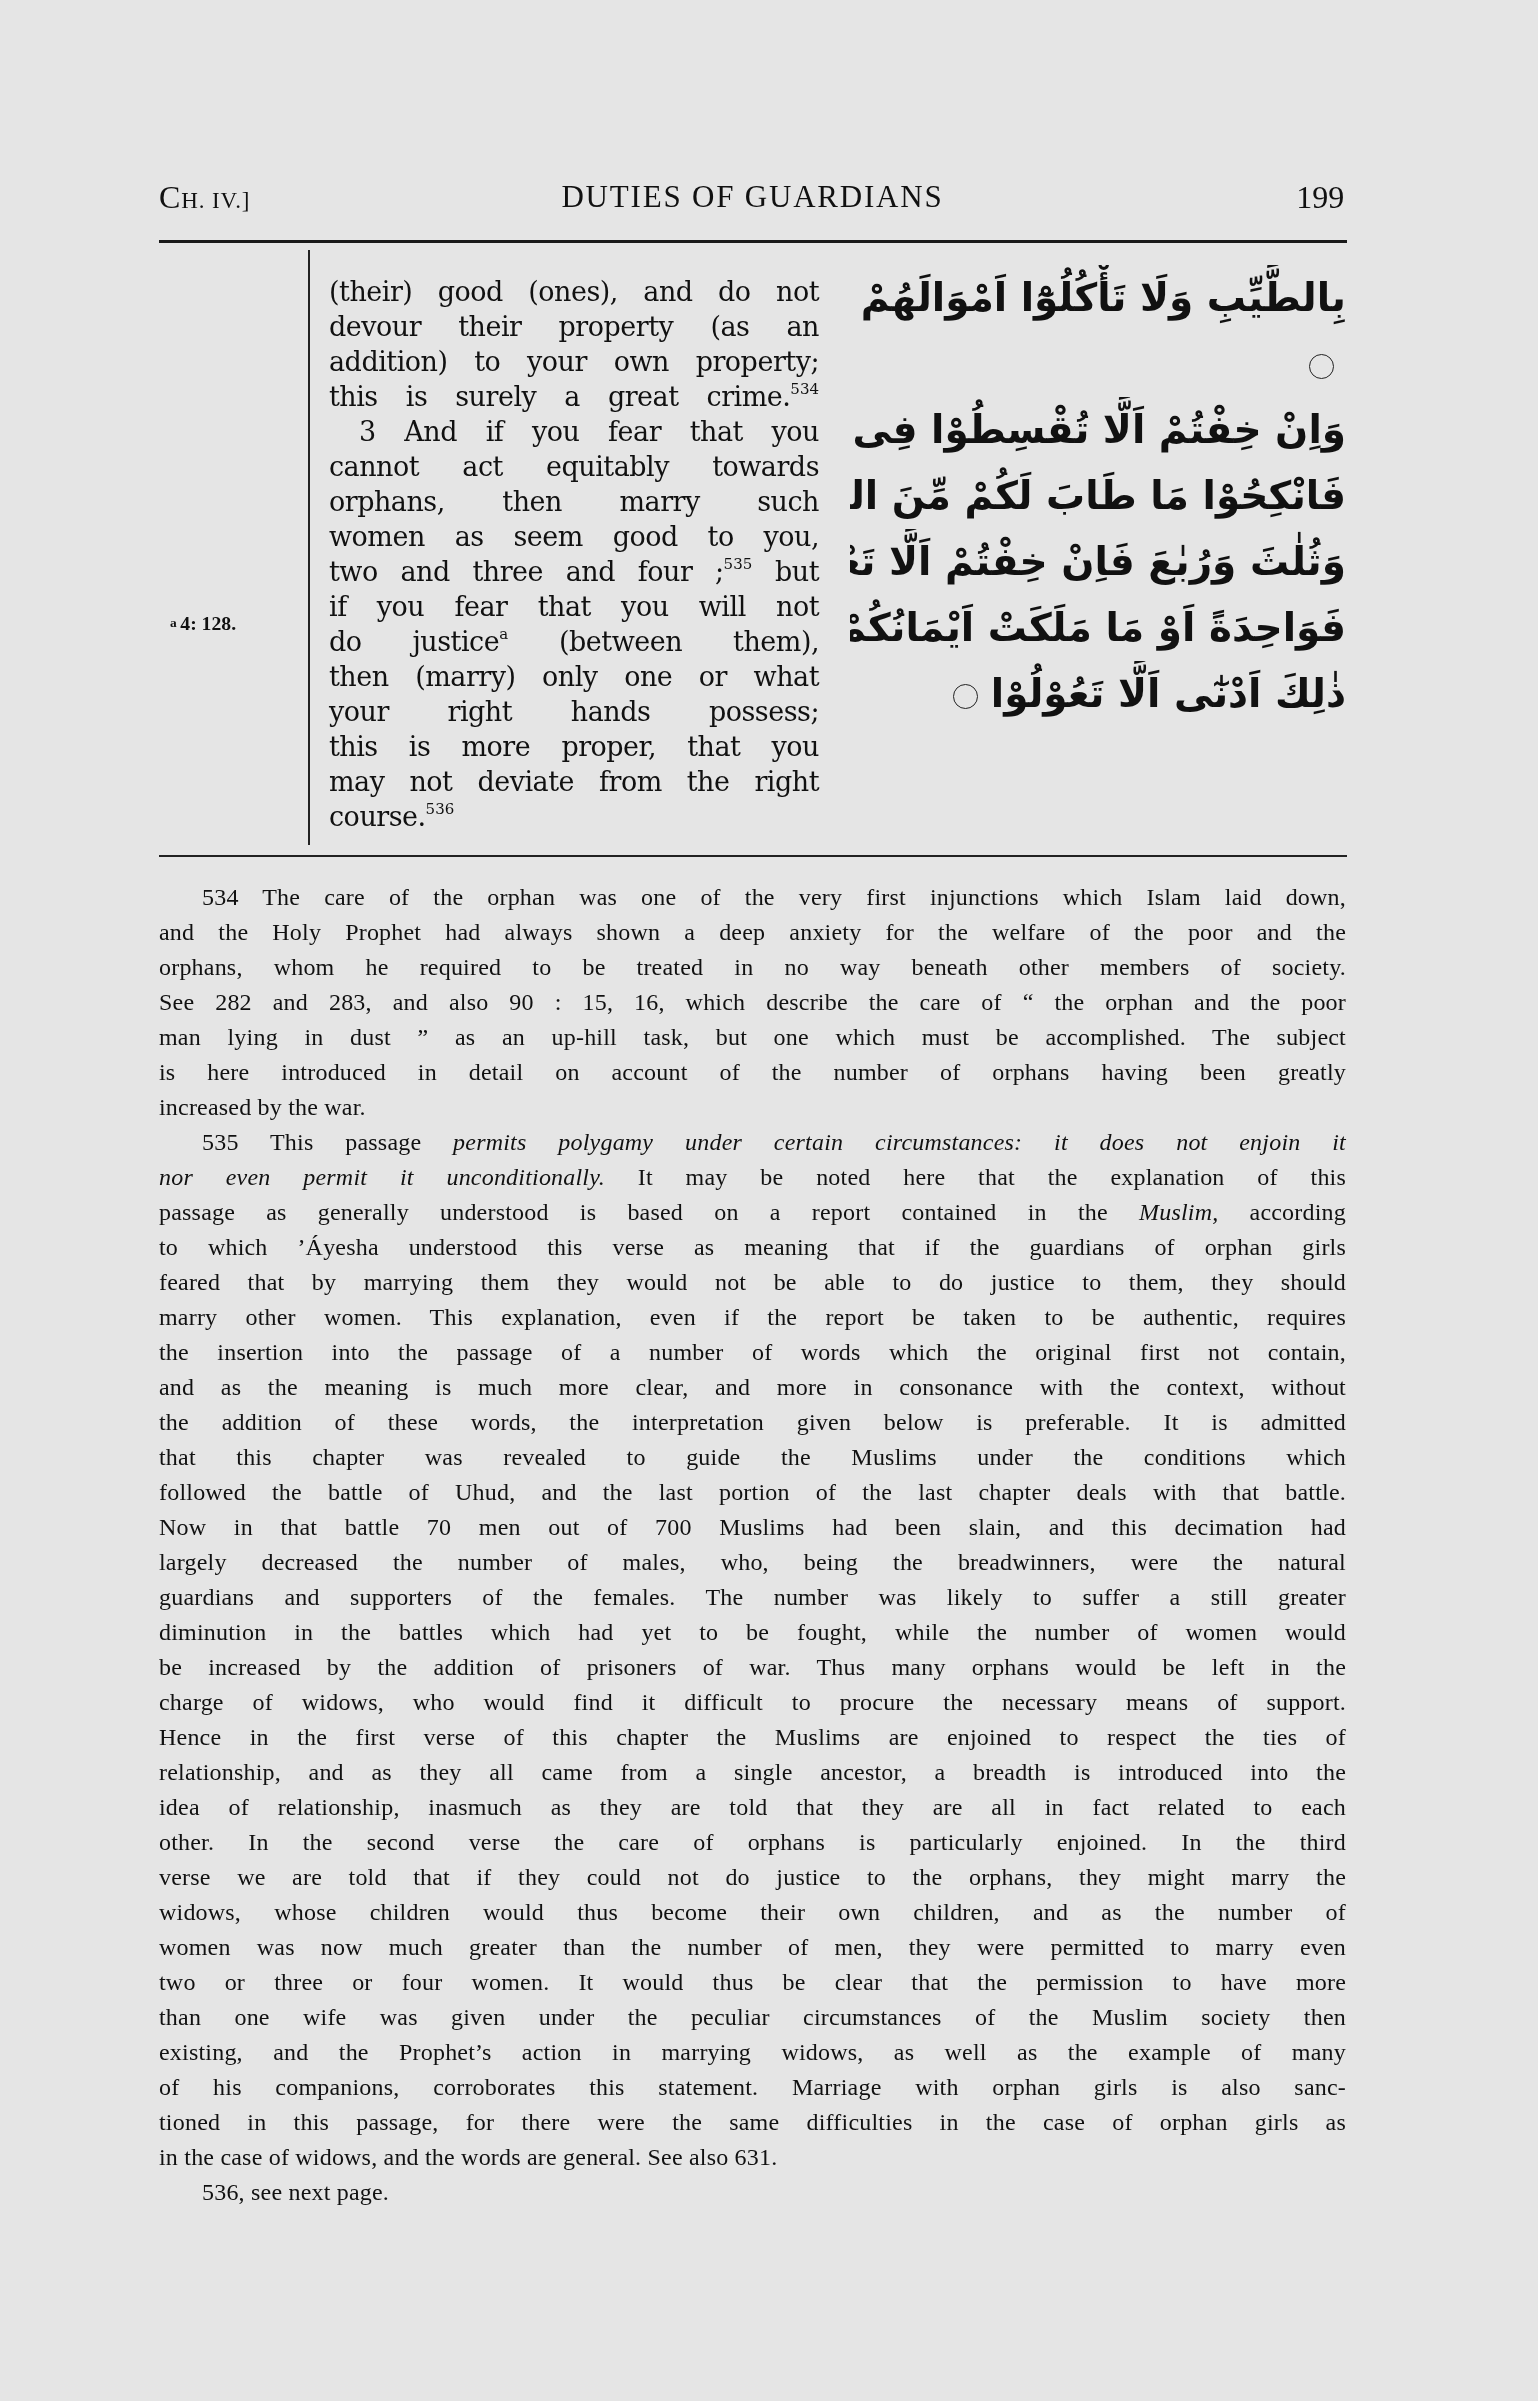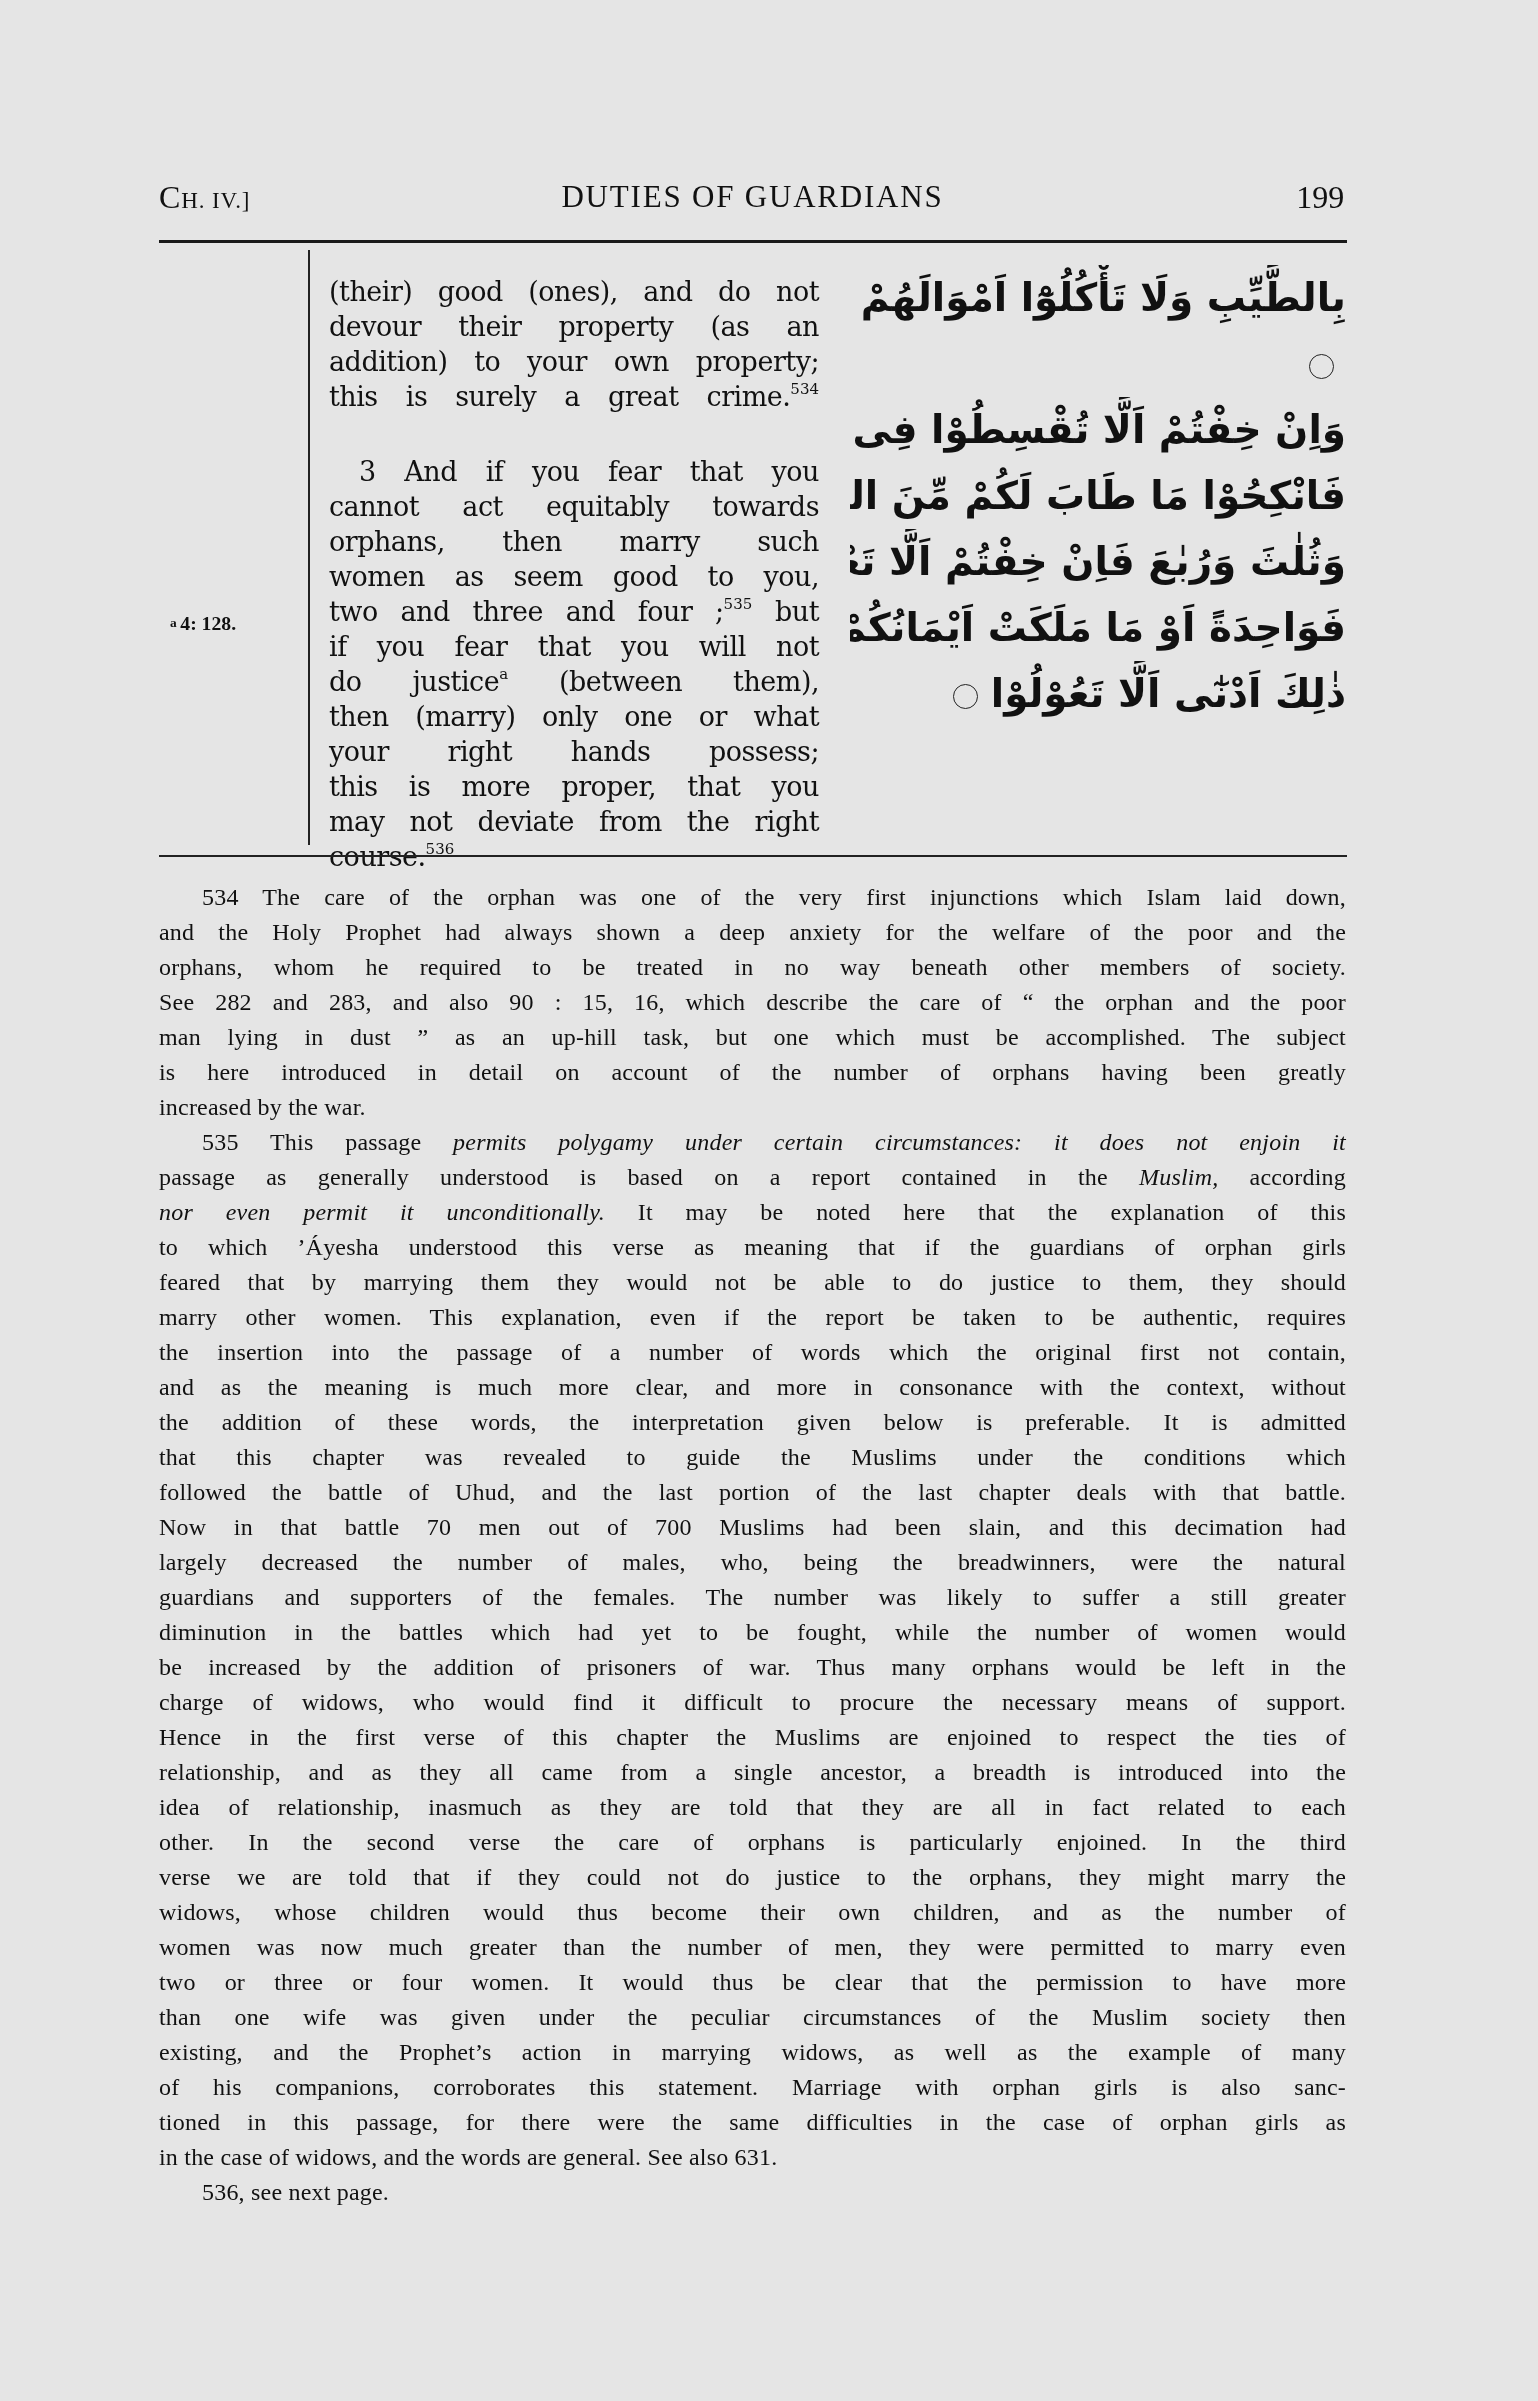--- a/index.html
+++ b/index.html
@@ -18,21 +18,21 @@
 
   .side-note { position: absolute; left: 170px; top: 612px; font-size: 19.7px; font-weight: bold;
                font-family: "Liberation Serif", serif; white-space: nowrap; }
   .side-note .mk { font-size: 13.4px; vertical-align: 2.7px; margin-right: 3.6px; }
   .verse-bar { position: absolute; left: 308px; top: 250px; width: 1.8px; height: 595px; background: #222; }
 
   .verse-en { position: absolute; left: 329px; top: 274px; width: 490px; font-size: 27px;
               line-height: 35px; font-family: "DejaVu Serif", serif; letter-spacing: -0.5px; }
   .verse-en .ln { display: block; text-align: justify; text-align-last: justify; white-space: nowrap; height: 35px; }
   .verse-en .ln.last { text-align-last: left; }
-  .verse-en .ind { padding-left: 30px; margin-top: 40px; }
+  .verse-en .ind { padding-left: 30px; }
   .verse-en sup { font-size: 15px; vertical-align: 11.6px; line-height: 0; letter-spacing: 0; }
 
   .verse-ar { position: absolute; left: 850px; top: 265px; width: 496px; direction: rtl;
               font-family: "DejaVu Sans", sans-serif; font-size: 39px; line-height: 66px; font-weight: bold; }
   .verse-ar .ln { display: block; white-space: nowrap; text-align: justify; text-align-last: justify; height: 66px; overflow: hidden; }
   .verse-ar .ln.short { text-align-last: right; }
   .verse-ar .end-mark { display: inline-block; width: 23px; height: 23px; border: 1.8px solid #222; border-radius: 50%;
                         vertical-align: middle; margin: 0 12.5px; }
 
   .foot-rule { position: absolute; left: 159px; top: 855px; width: 1188px; height: 1.8px; background: #222; }
@@ -97,22 +97,22 @@
       <span class="ln ind">534 The care of the orphan was one of the very first injunctions which Islam laid down,</span>
       <span class="ln">and the Holy Prophet had always shown a deep anxiety for the welfare of the poor and the</span>
       <span class="ln">orphans, whom he required to be treated in no way beneath other members of society.</span>
       <span class="ln">See 282 and 283, and also 90 : 15, 16, which describe the care of “ the orphan and the poor</span>
       <span class="ln">man lying in dust ” as an up-hill task, but one which must be accomplished.  The subject</span>
       <span class="ln">is here introduced in detail on account of the number of orphans having been greatly</span>
       <span class="ln last">increased by the war.</span>
     </div>
     <div class="note">
       <span class="ln ind"><span>535 This passage </span><i>permits polygamy under certain circumstances: it does not enjoin it</i></span>
+      <span class="ln"><i>nor even permit it unconditionally.</i><span>  It may be noted here that the explanation of this</span></span>
       <span class="ln"><span>passage as generally understood is based on a report contained in the </span><i>Muslim,</i><span> according</span></span>
-      <span class="ln"><i>nor even permit it unconditionally.</i><span>  It may be noted here that the explanation of this</span></span>
       <span class="ln">to which ’Áyesha understood this verse as meaning that if the guardians of orphan girls</span>
       <span class="ln">feared that by marrying them they would not be able to do justice to them, they should</span>
       <span class="ln">marry other women.  This explanation, even if the report be taken to be authentic, requires</span>
       <span class="ln">the insertion into the passage of a number of words which the original first not contain,</span>
       <span class="ln">and as the meaning is much more clear, and more in consonance with the context, without</span>
       <span class="ln">the addition of these words, the interpretation given below is preferable.  It is admitted</span>
       <span class="ln">that this chapter was revealed to guide the Muslims under the conditions which</span>
       <span class="ln">followed the battle of Uhud, and the last portion of the last chapter deals with that battle.</span>
       <span class="ln">Now in that battle 70 men out of 700 Muslims had been slain, and this decimation had</span>
       <span class="ln">largely decreased the number of males, who, being the breadwinners, were the natural</span>

